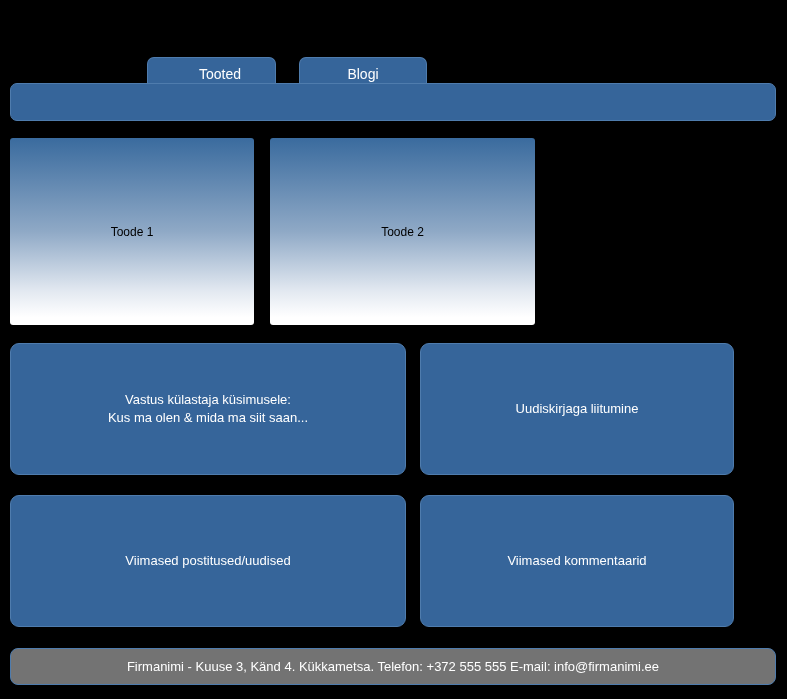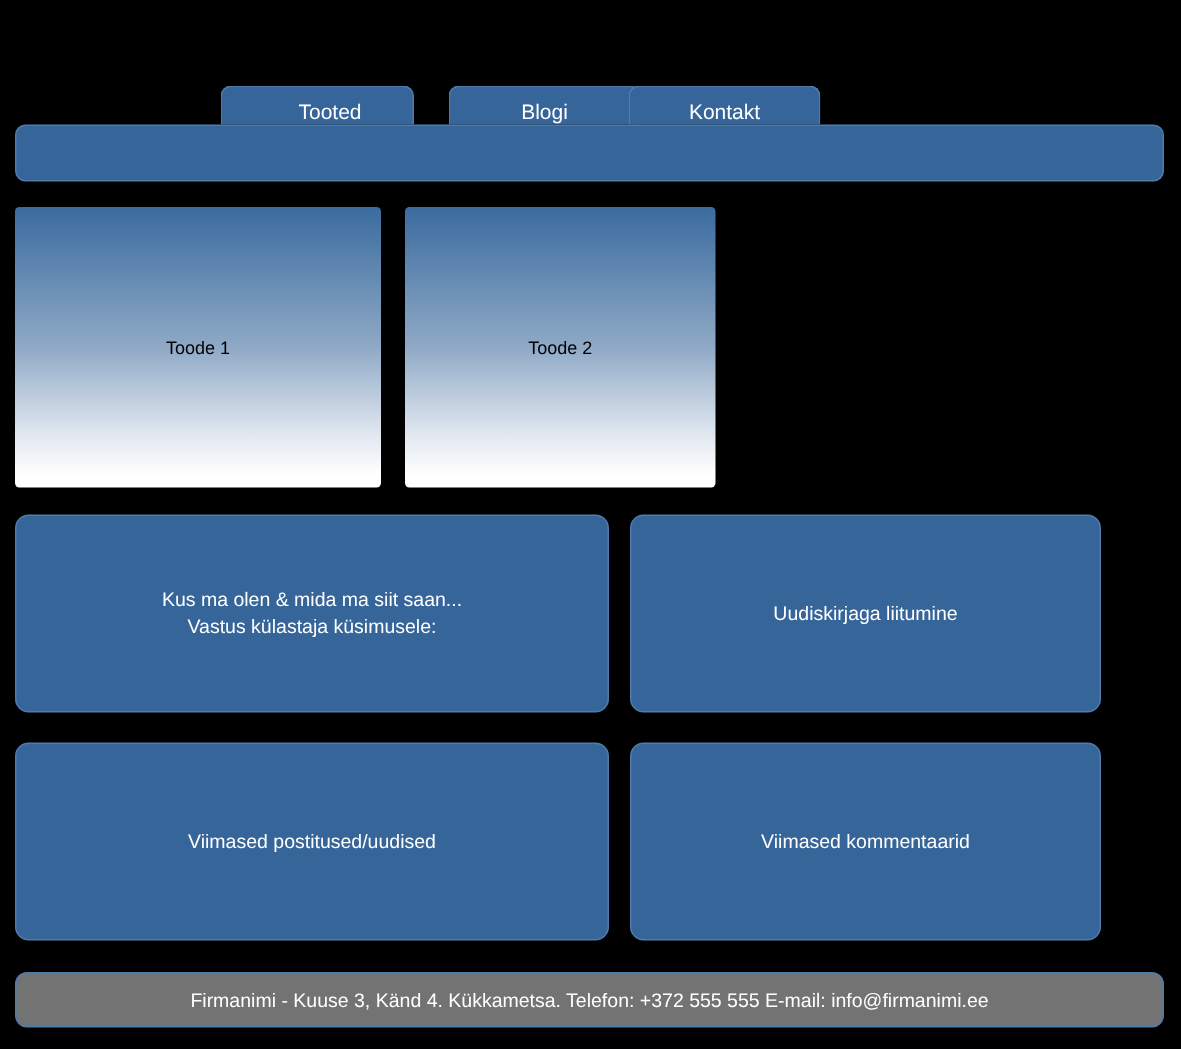--- a/index.html
+++ b/index.html
@@ -102,36 +102,33 @@
 <body>
 
 <div id="screen">
 
   <div class="tab" style="left:147px; width:129px;padding-left:17px;">
     <span>Tooted</span>
   </div>
   <div class="tab" style="left:283px; width:128px;margin-left:16px;">
     <span>Blogi</span>
   </div>
-  <div class="tab" style="left:419px; width:128px;">
-    <span>Kontakt</span>
-  </div>
 
   <div id="navbar"></div>
 
   <div class="product-card" style="left:10px; width:244px;">
     <span>Toode 1</span>
   </div>
-  <div class="product-card" style="left:270px; width:207px;">
+  <div class="product-card" style="left:270px; width:265px;">
     <span>Toode 2</span>
   </div>
 
   <div class="panel panel-row2 panel-left">
+    <span>Vastus külastaja küsimusele:</span>
     <span>Kus ma olen &amp; mida ma siit saan...</span>
-    <span>Vastus külastaja küsimusele:</span>
   </div>
   <div class="panel panel-row2 panel-right">
     <span>Uudiskirjaga liitumine</span>
   </div>
 
   <div class="panel panel-row3 panel-left">
     <span>Viimased postitused/uudised</span>
   </div>
   <div class="panel panel-row3 panel-right">
     <span>Viimased kommentaarid</span>

